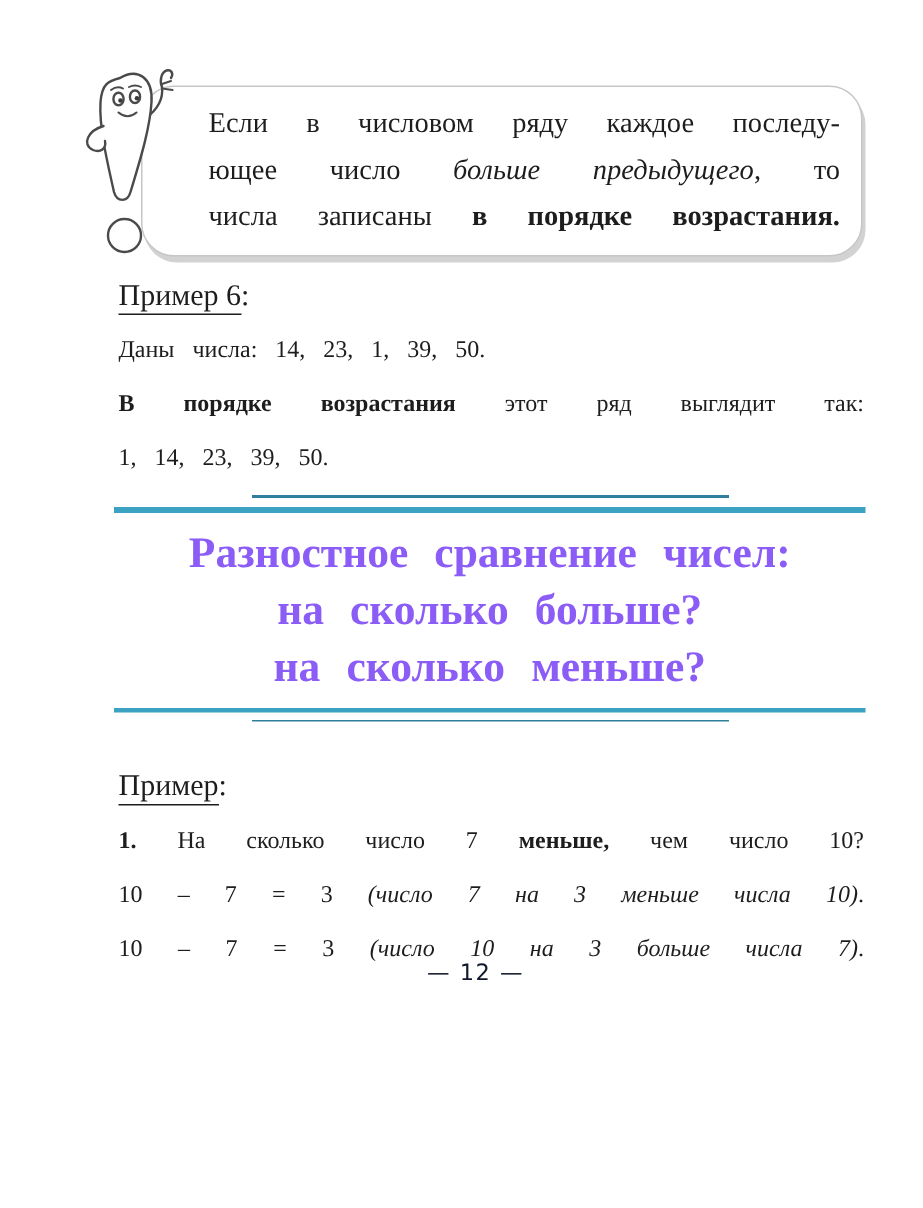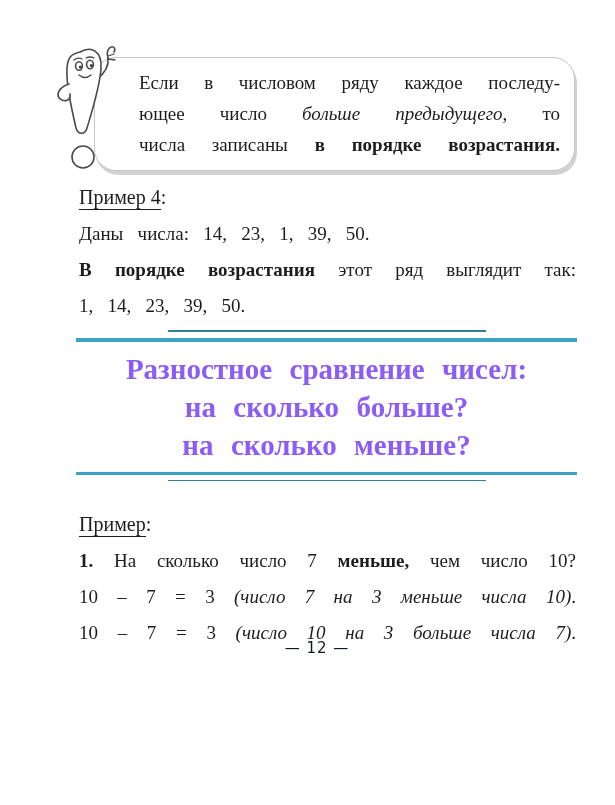--- a/index.html
+++ b/index.html
@@ -42,21 +42,21 @@
     white-space: nowrap;
   }
 
   
   .content { margin: 0 58px 0 60px; }   
 
   .ex-title { font-size: 20px; margin: 15px 0 13px; }
   .u { border-bottom: 1.5px solid #1d1d1d; padding-bottom: 1px; }
 
   .line {
-    font-size: 19px;
+    font-size: 16px;
     line-height: 24px;
     margin: 0 0 12px;
   }
   .wide { word-spacing: 0.5em; }
   .just { text-align: justify; text-align-last: justify; word-spacing: 0.2em; }
 
   
   .ruler { margin: 0 57px; }            
   .ruler-thin  { height: 1.5px; width: 318px; margin: 0 auto; background: #2f7e9c; }
   .ruler-thick { background: #3ba2c4; }
@@ -116,21 +116,21 @@
 
   <div class="info-box">
     <div class="bline"><span>Если в числовом ряду каждое последу-</span></div>
     <div class="bline"><span>ющее число </span><span style="font-style: italic;">больше предыдущего</span><span>, то</span></div>
     <div class="bline"><span>числа записаны </span><span style="font-weight: bold;">в порядке возрастания.</span></div>
   </div>
 
   <div class="content">
 
     <div class="ex-title">
-      <span class="u">Пример 4</span><span>:</span>
+      <span class="u">Пример 6</span><span>:</span>
     </div>
     <p class="line wide"><span>Даны числа: 14, 23, 1, 39, 50.</span></p>
     <p class="line just"><span style="font-weight: bold;">В порядке возрастания</span><span> этот ряд выглядит так:</span></p>
     <p class="line wide"><span>1, 14, 23, 39, 50.</span></p>
   </div>
 
   <div class="ruler ruler-top">
     <div class="ruler-thin"></div>
     <div class="ruler-thick"></div>
   </div>

